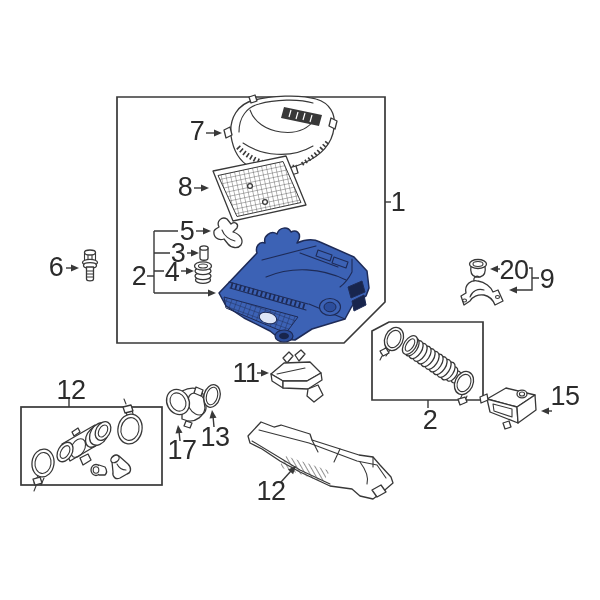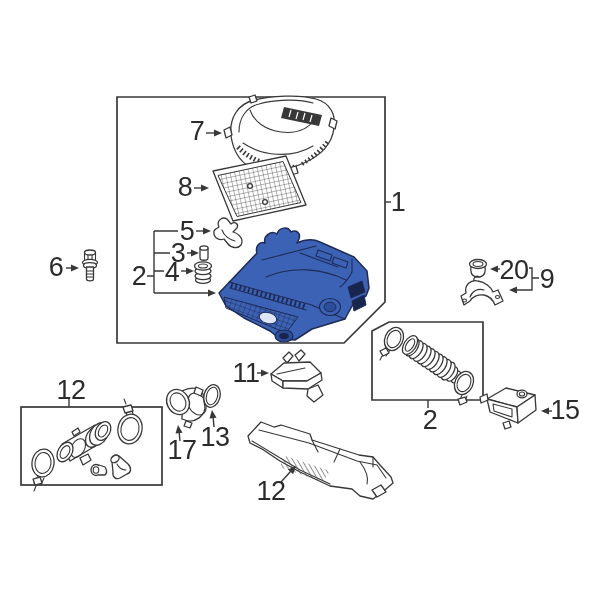--- a/index.html
+++ b/index.html
@@ -299,16 +299,16 @@
 <div class="callout" style="left:187px;top:231px">5</div>
 <div class="callout" style="left:56px;top:267px">6</div>
 <div class="callout" style="left:197px;top:131px">7</div>
 <div class="callout" style="left:185px;top:187px">8</div>
 <div class="callout" style="left:547px;top:279px">9</div>
 <div class="callout" style="left:514px;top:270px">20</div>
 <div class="callout" style="left:246px;top:373px">11</div>
 <div class="callout" style="left:182px;top:450px">17</div>
 <div class="callout" style="left:215px;top:437px">13</div>
 <div class="callout" style="left:71px;top:390px">12</div>
-<div class="callout" style="left:565px;top:410px">15</div>
+<div class="callout" style="left:565px;top:396px">15</div>
 <div class="callout" style="left:430px;top:420px">2</div>
 <div class="callout" style="left:271px;top:491px">12</div>
 </div>
 
 </body></html>

